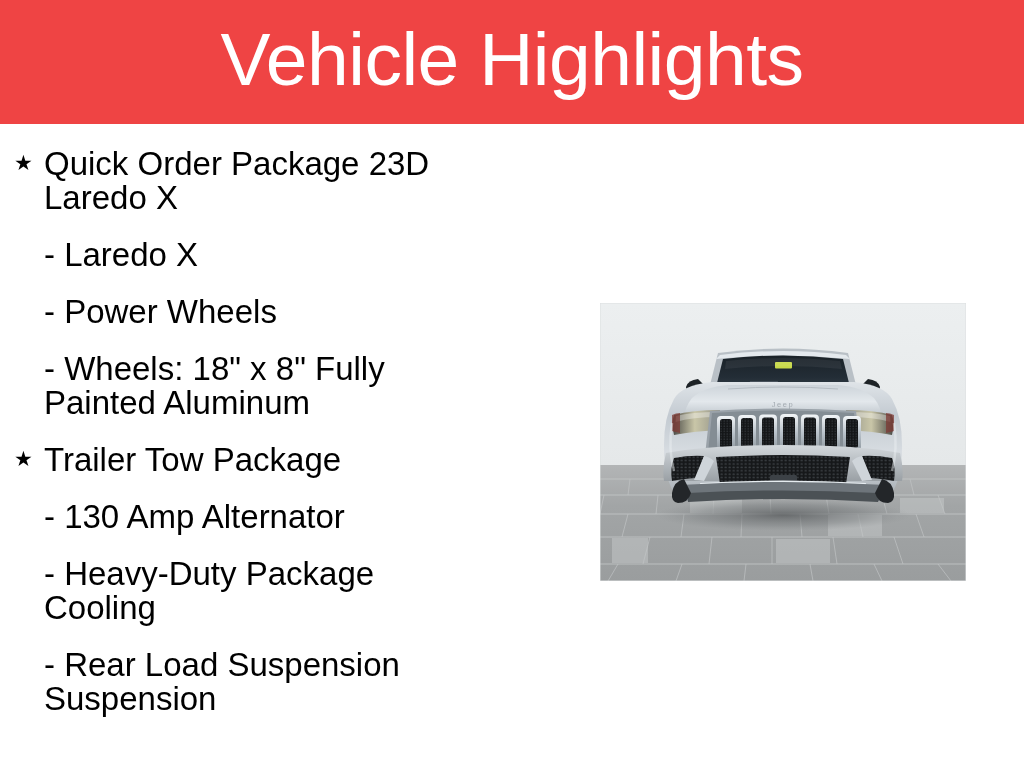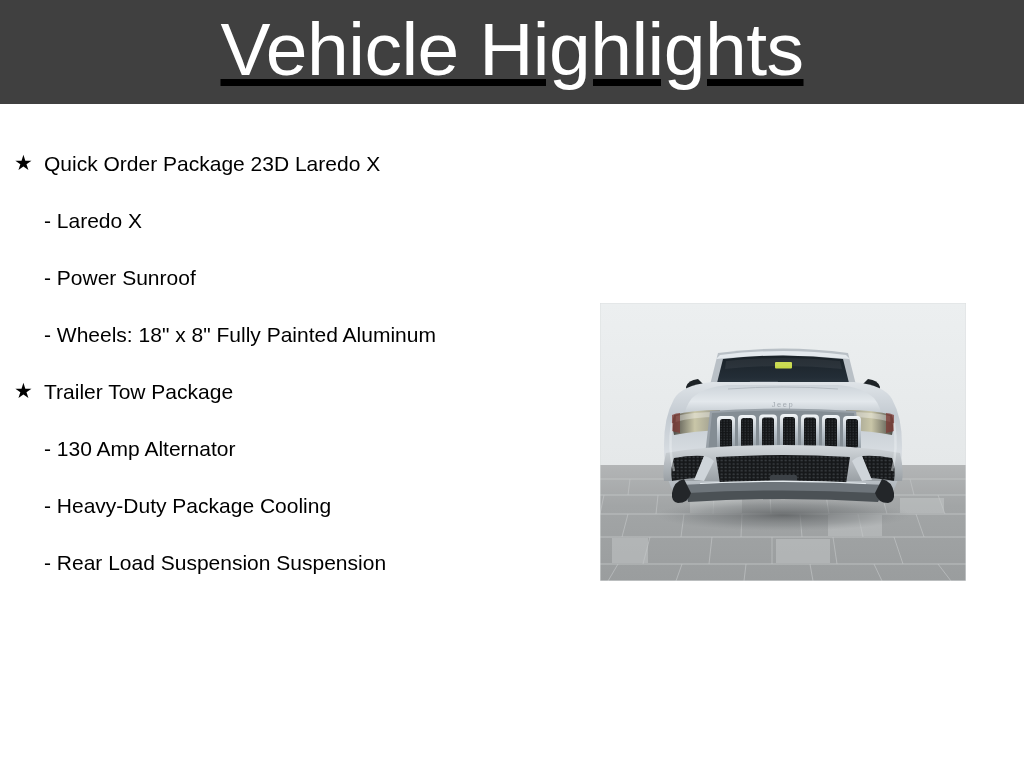--- a/index.html
+++ b/index.html
@@ -14,27 +14,26 @@
     overflow: hidden;
     position: relative;
   }
 
   
   #header-band {
     position: absolute;
     left: 0;
     top: 0;
     width: 1024px;
-    height: 104px;
-    background: #404040;
+    height: 124px;
+    background: #ef4444;
     display: flex;
     align-items: center;
     justify-content: center;
     box-sizing: border-box;
-    text-decoration: underline;
   }
   #page-title {
     color: #ffffff;
     font-size: 75px;
     font-weight: 400;
     line-height: 1;
     letter-spacing: -0.5px;
     white-space: nowrap;
     padding-bottom: 6px;
   }
@@ -52,37 +51,36 @@
     display: flex;
     align-items: flex-start;
     padding: 0 0 0 14px;
     box-sizing: border-box;
   }
   .hl-row.group {
     margin-bottom: 23px;
   }
   .hl-row.sub {
     margin-bottom: 23px;
-    text-align: right;
   }
   .bullet-star {
     width: 30px;
     min-width: 30px;
     font-size: 21px;
     line-height: 30px;
     color: #000000;
     text-align: left;
     padding-top: 1px;
   }
   .bullet-spacer {
     width: 30px;
     min-width: 30px;
   }
   .hl-text {
-    font-size: 21px;
+    font-size: 33px;
     line-height: 34px;
     color: #000000;
     max-width: 470px;
   }
   .hl-text.sub-text {
     max-width: 440px;
   }
 
   
   #vehicle-photo {
@@ -114,21 +112,21 @@
     <span class="hl-text">Quick Order Package 23D Laredo X</span>
   </div>
 
   <div class="hl-row sub">
     <span class="bullet-spacer"></span>
     <span class="hl-text sub-text">- Laredo X</span>
   </div>
 
   <div class="hl-row sub">
     <span class="bullet-spacer"></span>
-    <span class="hl-text sub-text">- Power Sunroof</span>
+    <span class="hl-text sub-text">- Power Wheels</span>
   </div>
 
   <div class="hl-row sub">
     <span class="bullet-spacer"></span>
     <span class="hl-text sub-text">- Wheels: 18" x 8" Fully Painted Aluminum</span>
   </div>
 
   <div class="hl-row group">
     <span class="bullet-star">★</span>
     <span class="hl-text">Trailer Tow Package</span>

